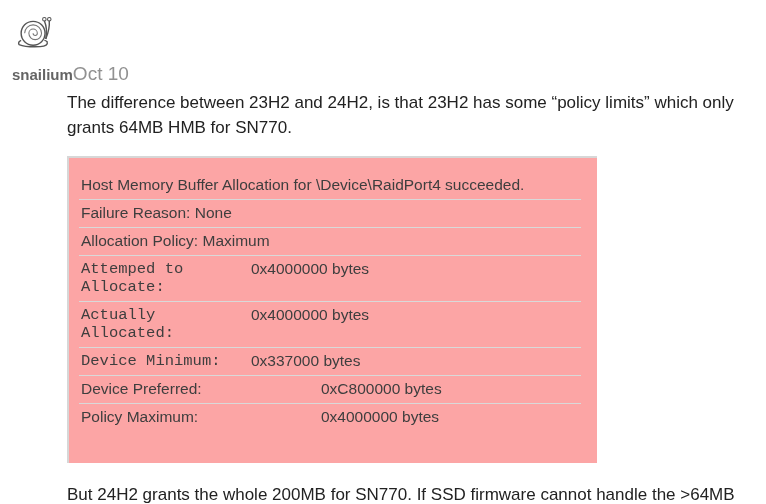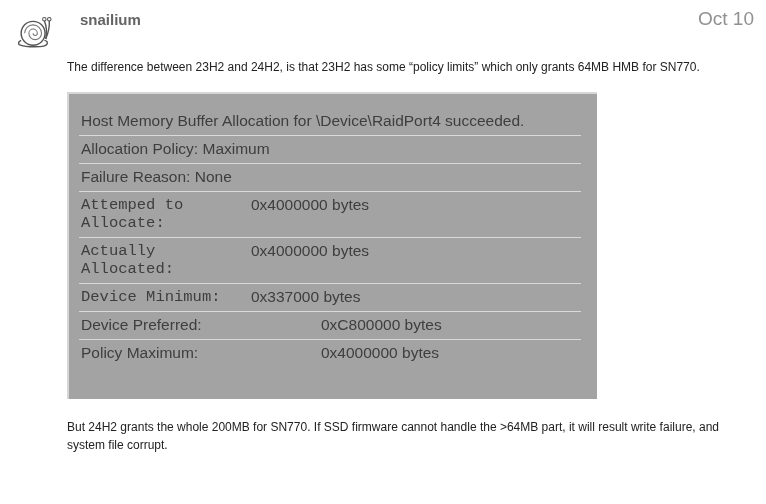--- a/index.html
+++ b/index.html
@@ -8,22 +8,23 @@
     font-family: -apple-system, BlinkMacSystemFont, "Segoe UI", Arial, sans-serif;
     font-size: 15px;
     color: #333;
     background: #fff;
     padding: 8px 12px;
     width: 766px;
   }
   .post-header {
     display: flex;
     align-items: flex-start;
-    gap: 23px;
+    gap: 10px;
     padding-bottom: 6px;
+    flex-direction: column;
   }
   .avatar {
     width: 45px;
     height: 45px;
     display: flex;
     align-items: center;
     justify-content: center;
     flex-shrink: 0;
   }
   .avatar svg { width: 45px; height: 45px; }
@@ -43,24 +44,24 @@
     font-size: 19px;
   }
   .post-body {
     margin-left: 0;
     padding-left: 55px;
   }
   .post-body p {
     color: #222;
     line-height: 1.45;
     margin: 0 0 16px 0;
-    font-size: 12px;
+    font-size: 17px;
   }
   .embed {
-    background: #a3a3a3;
+    background: #fca5a5;
     border-top: 2px solid #d7d7d7;
     border-left: 2px solid #d7d7d7;
     padding: 14px 16px 32px 10px;
     margin-bottom: 20px;
     width: 530px;
     font-family: "Segoe UI", Arial, sans-serif;
     color: #3e3e3e;
   }
   .embed-row {
     border-bottom: 1px solid #d9d9d9;
@@ -92,22 +93,22 @@
     <span class="username">snailium</span>
     <span class="post-date">Oct 10</span>
   </div>
 </div>
 
 <div class="post-body">
   <p>The difference between 23H2 and 24H2, is that 23H2 has some “policy limits” which only grants 64MB HMB for SN770.</p>
 
   <div class="embed">
     <div class="embed-row">Host Memory Buffer Allocation for \Device\RaidPort4 succeeded.</div>
+    <div class="embed-row">Failure Reason: None</div>
     <div class="embed-row">Allocation Policy: Maximum</div>
-    <div class="embed-row">Failure Reason: None</div>
 
     <div class="embed-row">
       <span class="embed-label">Attemped to Allocate:</span>
       <span class="embed-val">0x4000000 bytes</span>
     </div>
     <div class="embed-row">
       <span class="embed-label">Actually Allocated:</span>
       <span class="embed-val">0x4000000 bytes</span>
     </div>
     <div class="embed-row">

